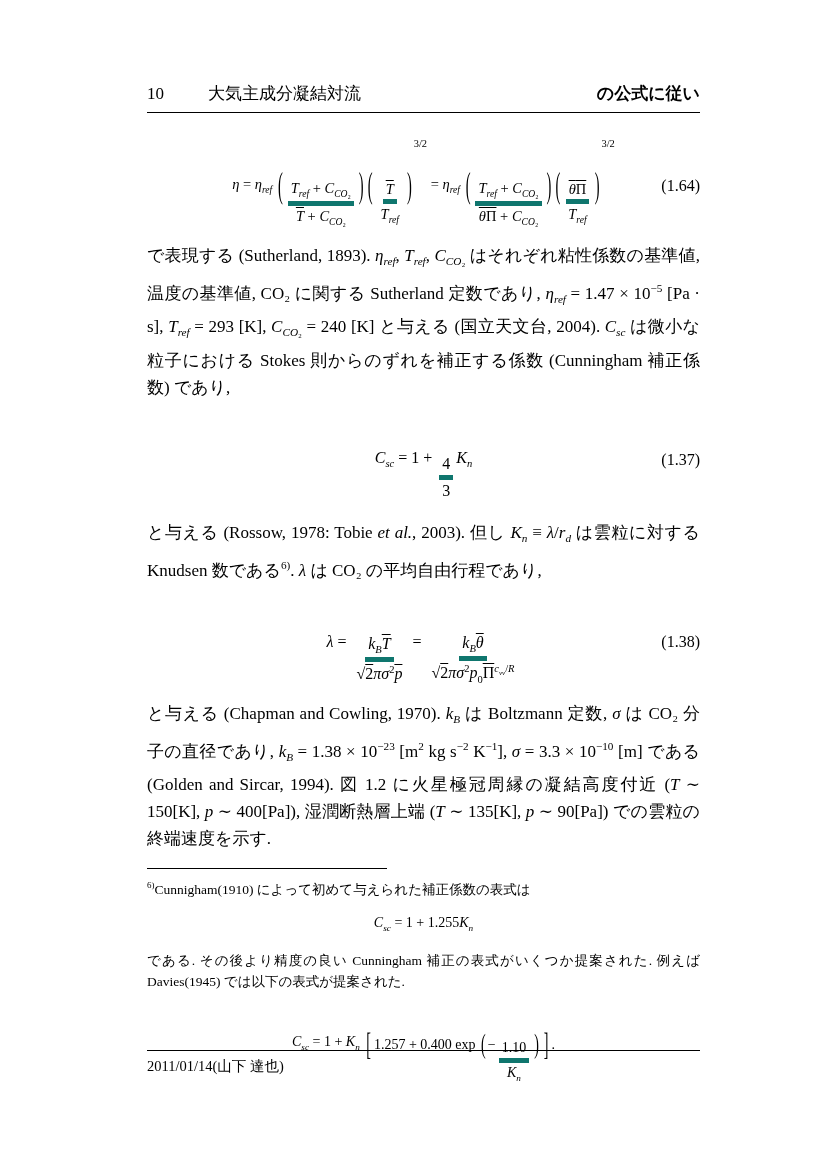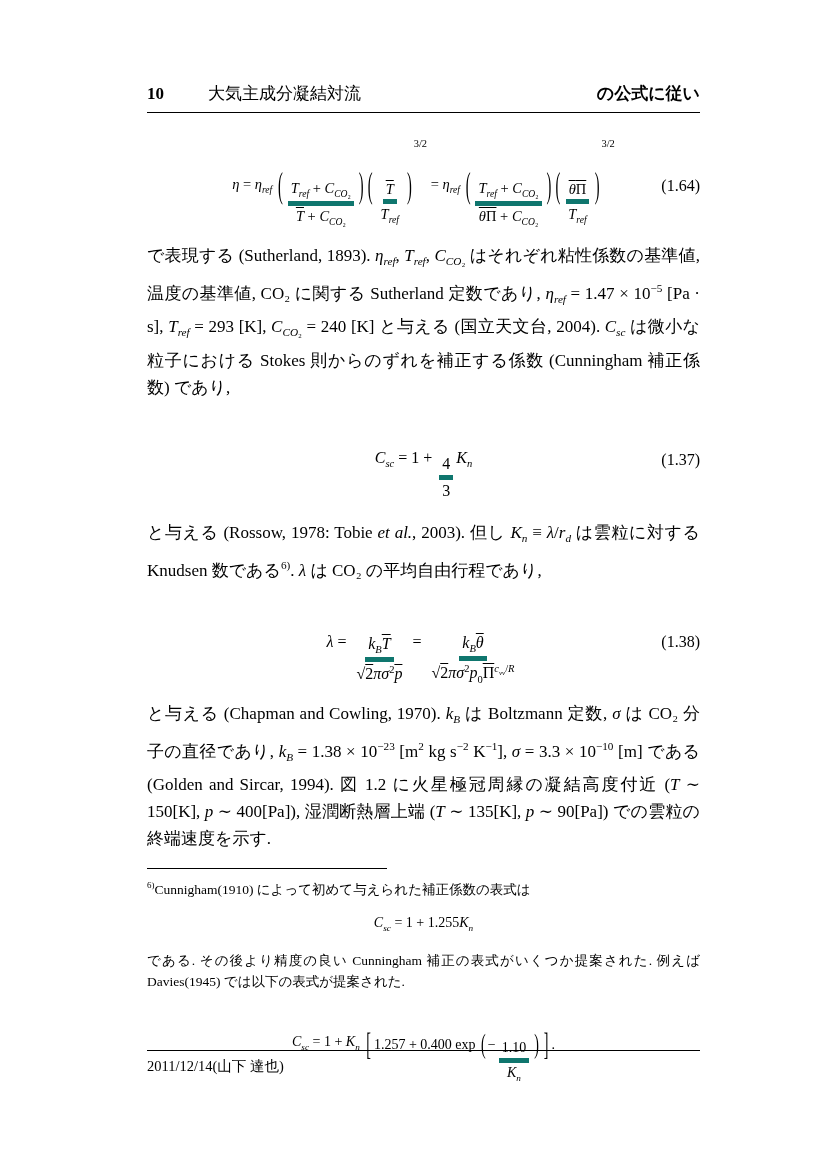--- a/index.html
+++ b/index.html
@@ -5,21 +5,21 @@
   html,body { margin:0; padding:0; }
   body {
     width:826px; height:1169px; position:relative;
     background:#ffffff; color:#000;
     font-family:"Liberation Serif","DejaVu Serif",serif;
   }
   .column { position:absolute; left:147px; width:553px; }
   
   .header-block { top:82px; }
   .header-row { display:flex; align-items:baseline; font-size:17px; }
-  .h-num { font-weight:bold; }
+  .h-num { font-weight:normal; }
   .h-left { margin-left:44px; font-family:"Liberation Sans","DejaVu Sans",sans-serif; font-weight:400; }
   .h-right { margin-left:auto; font-family:"Liberation Sans","DejaVu Sans",sans-serif; font-weight:600; }
   .hrule { border:none; border-top:1.6px solid #000; margin:7px 0 0 0; }
   
   .main-block { top:130px; }
   p.body-text {
     font-size:17px; line-height:27px; margin:8px 0;
     text-align:justify; text-justify:inter-ideograph;
   }
   sub, sup { font-size:0.66em; }
@@ -152,14 +152,14 @@
       </span>
       <span class="bigp mid">)</span>
       <span class="bigb">]</span>
       <span>.</span>
     </span>
   </div>
 </div>
 
 <div class="column footer-block">
   <hr class="f-rule">
-  <div class="f-text">2011/12/14(山下 達也)</div>
+  <div class="f-text">2011/01/14(山下 達也)</div>
 </div>
 
 </body></html>

